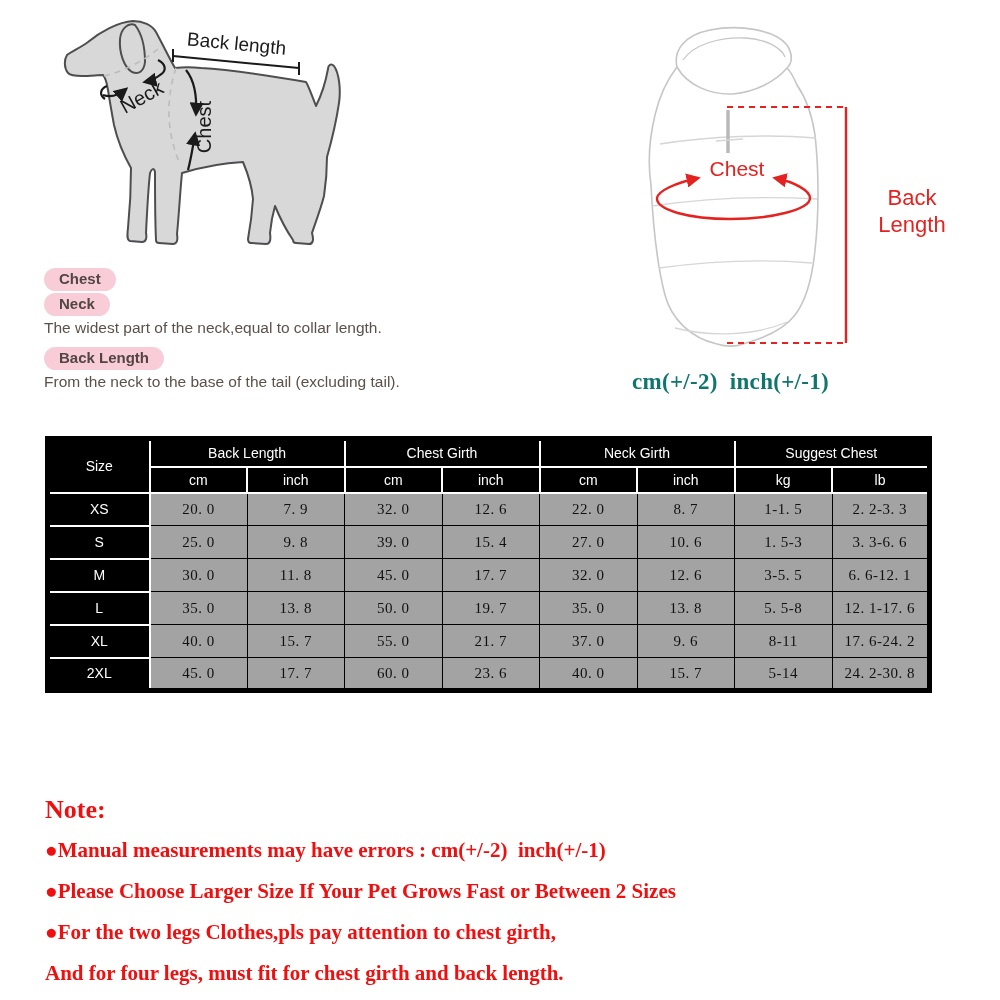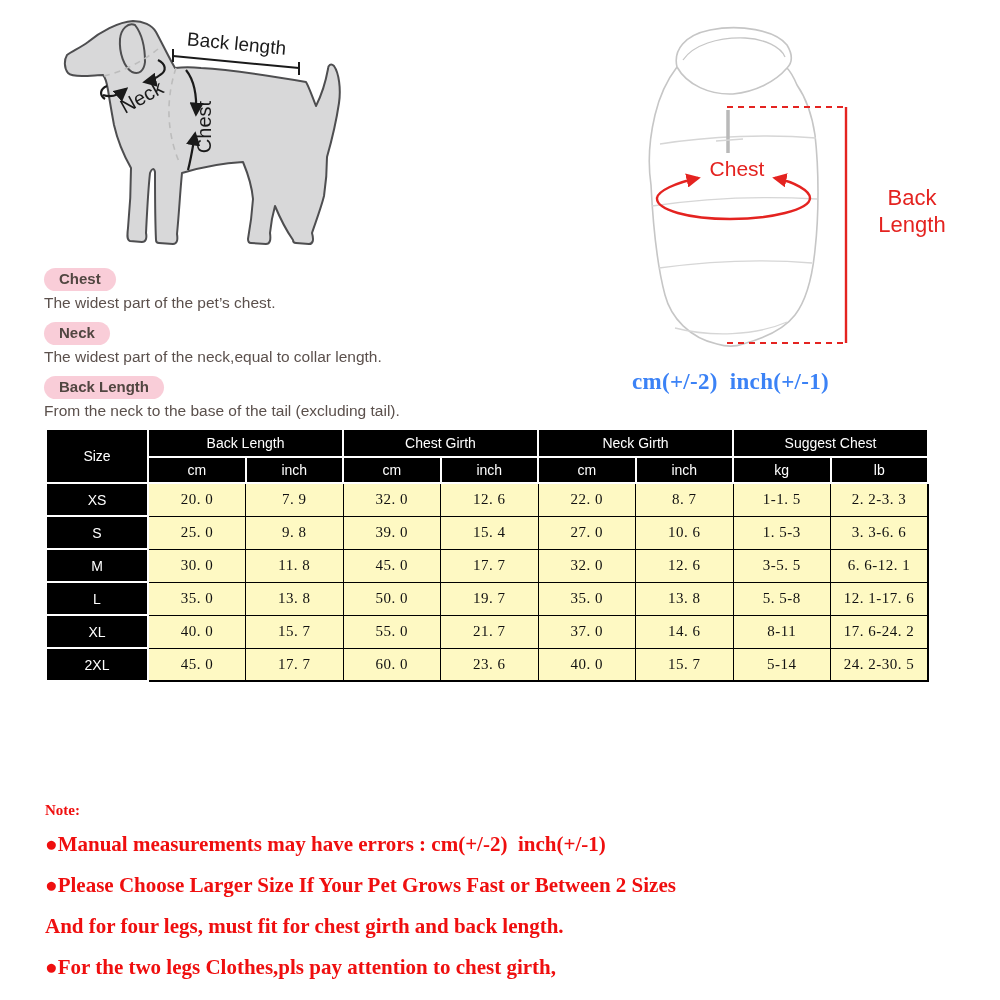--- a/index.html
+++ b/index.html
@@ -15,48 +15,48 @@
     display:inline-block;background:#f9cdd8;color:#514641;font-weight:bold;
     font-size:15px;line-height:16px;padding:3px 15px 4px;border-radius:12px;margin:0 0 2px;
   }
   .def-desc{margin:0 0 10px;color:#5b504c;font-size:15.5px;line-height:19px;}
 
   
   .back-length-label{
     left:870px;top:184px;width:84px;color:#e42320;font-size:22px;line-height:27px;text-align:center;
   }
   .tolerance{
-    left:632px;top:369px;color:#3b82f6;font-family:"Liberation Serif",serif;
+    left:632px;top:369px;color:#0f766e;font-family:"Liberation Serif",serif;
     font-weight:bold;font-size:23px;white-space:pre;letter-spacing:0.3px;
   }
 
   
   .size-table-wrap{left:45px;top:428px;}
-  table.size-table{border-collapse:collapse;table-layout:fixed;width:882px;border:2px solid #000000;}
+  table.size-table{border-collapse:collapse;table-layout:fixed;width:882px;border:5px solid #000000;margin-top:8px;}
   table.size-table col.c-size{width:102px;}
   table.size-table col.c-val{width:97.5px;}
   .size-table thead th{
     background:#000;color:#fff;font-weight:normal;font-size:14px;
     border:2px solid #fff;padding:0;text-align:center;
   }
   .size-table thead tr.group-row{height:28px;}
   .size-table thead tr.unit-row{height:26px;}
   .size-table tbody tr{height:33px;}
   .size-table tbody th.size-cell{
     background:#000;color:#fff;font-weight:normal;font-size:14px;
     border:2px solid #fff;text-align:center;
   }
   .size-table tbody td{
-    border:1px solid #000;background:#fef9c3;color:#111;text-align:center;
+    border:1px solid #000;background:#a3a3a3;color:#111;text-align:center;
     font-family:"Liberation Serif",serif;font-size:15px;letter-spacing:0.5px;white-space:pre;
   }
 
   
   .notes{left:45px;top:797px;width:920px;color:#ef0f0f;font-family:"Liberation Serif",serif;font-weight:bold;}
-  .note-title{font-size:15px;line-height:26px;margin:0 0 9px;}
+  .note-title{font-size:26px;line-height:26px;margin:0 0 15px;}
   .note-item{font-size:21px;line-height:25px;margin:0 0 16px;white-space:pre;}
 
   svg text{font-family:"Liberation Sans",sans-serif;}
 </style>
 </head>
 <body>
 
 <svg class="abs" style="left:40px;top:10px;" width="320" height="250" viewBox="0 0 320 250">
   <defs>
     <marker id="arrow-dark" viewBox="0 0 10 10" refX="8" refY="5" markerWidth="6.5" markerHeight="6.5" orient="auto-start-reverse">
@@ -147,21 +147,20 @@
 
   <text x="122" y="166" font-size="21" fill="#e42320" text-anchor="middle">Chest</text>
 </svg>
 
 <div class="abs back-length-label">Back Length</div>
 <div class="abs tolerance">cm(+/-2)  inch(+/-1)</div>
 
 <div class="abs defs">
   <div>
     <div class="def-term">Chest</div>
-    <p class="def-desc">The widest part of the pet’s chest.</p>
   </div>
   <div>
     <div class="def-term">Neck</div>
     <p class="def-desc">The widest part of the neck,equal to collar length.</p>
   </div>
   <div>
     <div class="def-term">Back Length</div>
     <p class="def-desc">From the neck to the base of the tail (excluding tail).</p>
   </div>
 </div>
@@ -243,38 +242,38 @@
         <td>5. 5-8</td>
         <td>12. 1-17. 6</td>
       </tr>
       <tr>
         <th class="size-cell">XL</th>
         <td>40. 0</td>
         <td>15. 7</td>
         <td>55. 0</td>
         <td>21. 7</td>
         <td>37. 0</td>
-        <td>14. 6</td>
+        <td>9. 6</td>
         <td>8-11</td>
         <td>17. 6-24. 2</td>
       </tr>
       <tr>
         <th class="size-cell">2XL</th>
         <td>45. 0</td>
         <td>17. 7</td>
         <td>60. 0</td>
         <td>23. 6</td>
         <td>40. 0</td>
         <td>15. 7</td>
         <td>5-14</td>
-        <td>24. 2-30. 5</td>
+        <td>24. 2-30. 8</td>
       </tr>
     </tbody>
   </table>
 </div>
 
 <div class="abs notes">
   <p class="note-title">Note:</p>
   <p class="note-item">●Manual measurements may have errors : cm(+/-2)  inch(+/-1)</p>
   <p class="note-item">●Please Choose Larger Size If Your Pet Grows Fast or Between 2 Sizes</p>
+  <p class="note-item">●For the two legs Clothes,pls pay attention to chest girth,</p>
   <p class="note-item">And for four legs, must fit for chest girth and back length.</p>
-  <p class="note-item">●For the two legs Clothes,pls pay attention to chest girth,</p>
 </div>
 
 </body></html>

